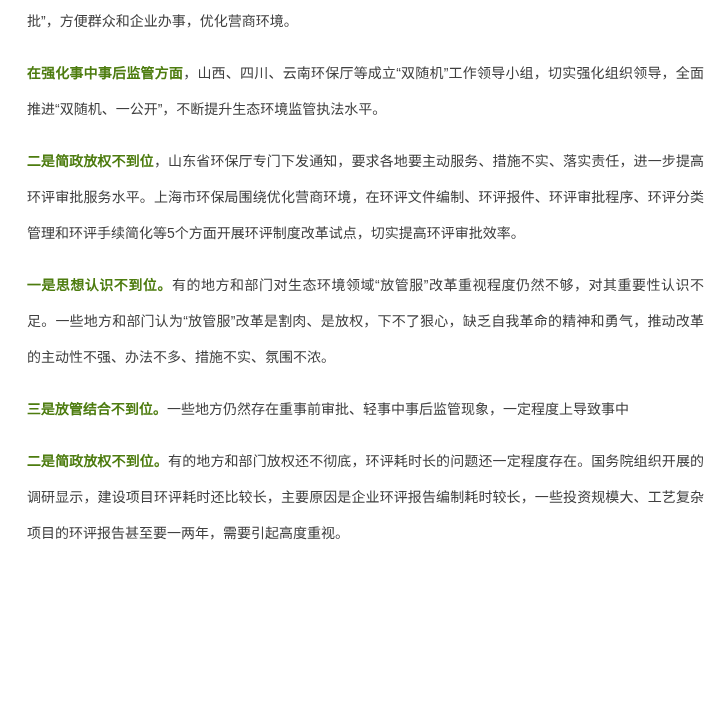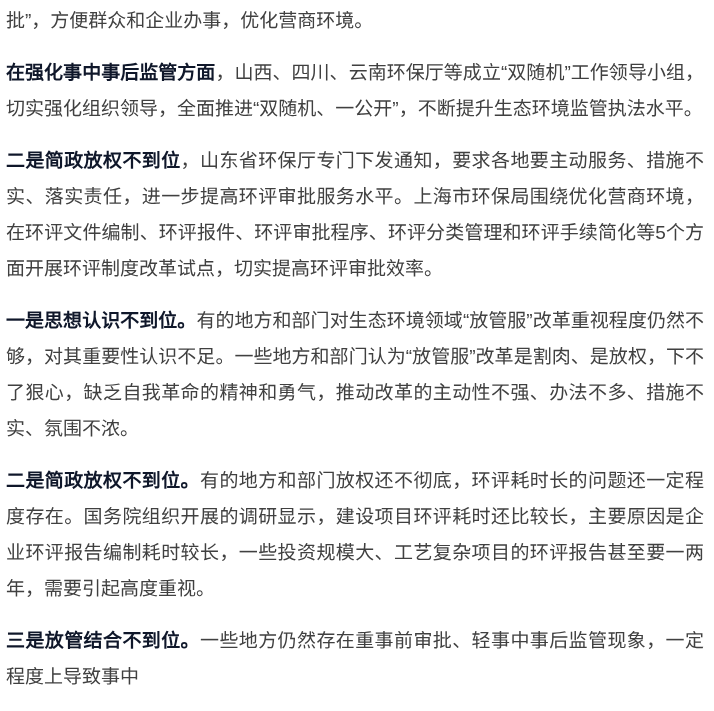--- a/index.html
+++ b/index.html
@@ -7,47 +7,47 @@
     padding: 0;
     background: #ffffff;
   }
   body {
     width: 714px;
     height: 711px;
     overflow: hidden;
     font-family: "Liberation Sans", "DejaVu Sans", sans-serif;
   }
   .article {
-    padding: 3px 10px 0 6px;
-    font-size: 19px;
+    padding: 3px 10px 0 27px;
+    font-size: 14px;
     line-height: 36px;
     color: #404040;
     text-align: justify;
     letter-spacing: 0;
   }
   .article p {
     margin: 0 0 16px 0;
     word-break: break-all;
   }
   .article p .lead {
     font-weight: bold;
-    color: #0f172a;
+    color: #4d7c0f;
   }
 </style>
 </head>
 <body>
 
 <div class="article">
 
   <p><span class="lead"></span><span>批”，方便群众和企业办事，优化营商环境。</span></p>
 
   <p><span class="lead">在强化事中事后监管方面</span><span>，山西、四川、云南环保厅等成立“双随机”工作领导小组，切实强化组织领导，全面推进“双随机、一公开”，不断提升生态环境监管执法水平。</span></p>
 
   <p><span class="lead">二是简政放权不到位</span><span>，山东省环保厅专门下发通知，要求各地要主动服务、措施不实、落实责任，进一步提高环评审批服务水平。上海市环保局围绕优化营商环境，在环评文件编制、环评报件、环评审批程序、环评分类管理和环评手续简化等5个方面开展环评制度改革试点，切实提高环评审批效率。</span></p>
 
 
   <p><span class="lead">一是思想认识不到位。</span><span>有的地方和部门对生态环境领域“放管服”改革重视程度仍然不够，对其重要性认识不足。一些地方和部门认为“放管服”改革是割肉、是放权，下不了狠心，缺乏自我革命的精神和勇气，推动改革的主动性不强、办法不多、措施不实、氛围不浓。</span></p>
 
+  <p><span class="lead">三是放管结合不到位。</span><span>一些地方仍然存在重事前审批、轻事中事后监管现象，一定程度上导致事中</span></p>
+
   <p><span class="lead">二是简政放权不到位。</span><span>有的地方和部门放权还不彻底，环评耗时长的问题还一定程度存在。国务院组织开展的调研显示，建设项目环评耗时还比较长，主要原因是企业环评报告编制耗时较长，一些投资规模大、工艺复杂项目的环评报告甚至要一两年，需要引起高度重视。</span></p>
-
-  <p><span class="lead">三是放管结合不到位。</span><span>一些地方仍然存在重事前审批、轻事中事后监管现象，一定程度上导致事中</span></p>
 
 </div>
 
 </body></html>

